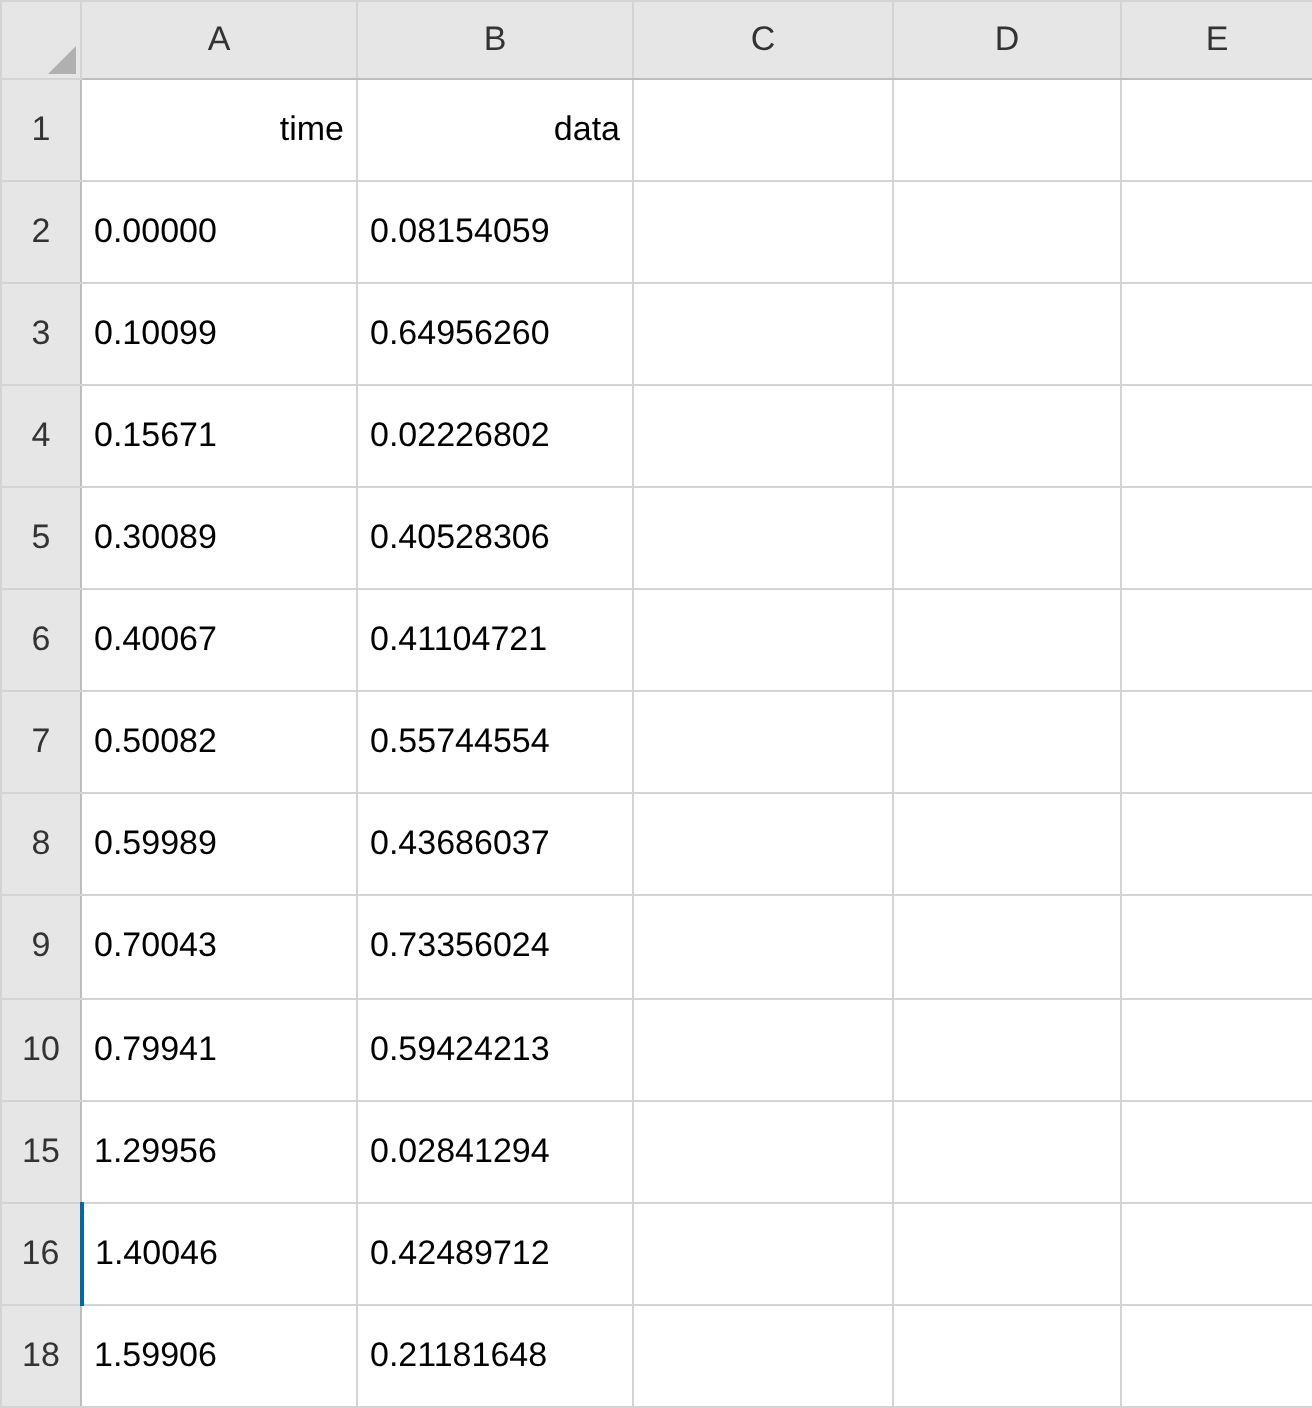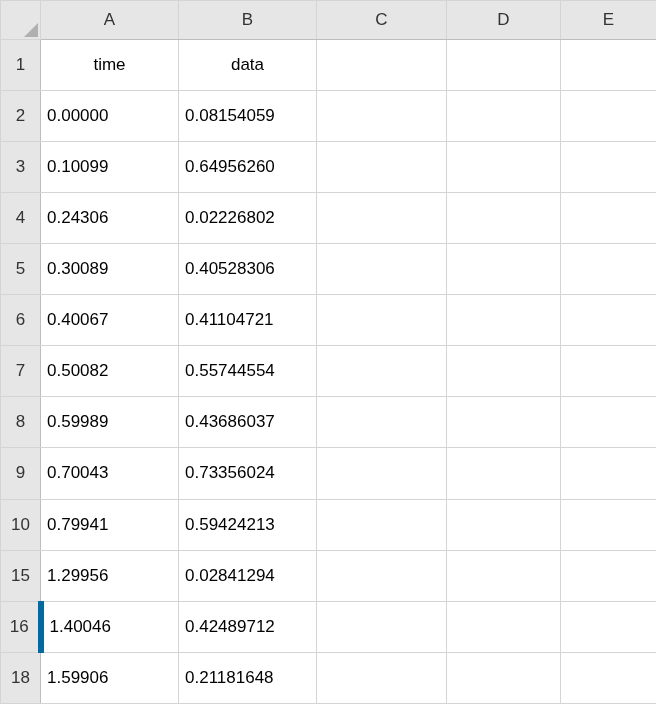--- a/index.html
+++ b/index.html
@@ -50,24 +50,24 @@
   }
   .col-header{
     border-bottom:1px solid #bdbdbd;
   }
   .row-header{
     border-right:1px solid #bdbdbd;
     text-align:center;
   }
   
   .row-header.selected{
-    border-right:6px solid #0369a1;
-  }
-  
-  .cell-text{ text-align:center; }
+    border-right:2px solid #0369a1;
+  }
+  
+  .cell-text{ text-align:right; }
   .cell-num { }
   
   col.c-rowhdr{ width:40px; }
   col.c-a{ width:138px; }
   col.c-b{ width:138px; }
   col.c-c{ width:130px; }
   col.c-d{ width:114px; }
   col.c-e{ width:96px; }
   
   tr.hdr-row th{ height:28px; }
@@ -120,21 +120,21 @@
   <tr>
     <th class="row-header">3</th>
     <td class="cell-num">0.10099</td>
     <td class="cell-num">0.64956260</td>
     <td></td>
     <td></td>
     <td></td>
   </tr>
   <tr>
     <th class="row-header">4</th>
-    <td class="cell-num">0.24306</td>
+    <td class="cell-num">0.15671</td>
     <td class="cell-num">0.02226802</td>
     <td></td>
     <td></td>
     <td></td>
   </tr>
   <tr>
     <th class="row-header">5</th>
     <td class="cell-num">0.30089</td>
     <td class="cell-num">0.40528306</td>
     <td></td>

